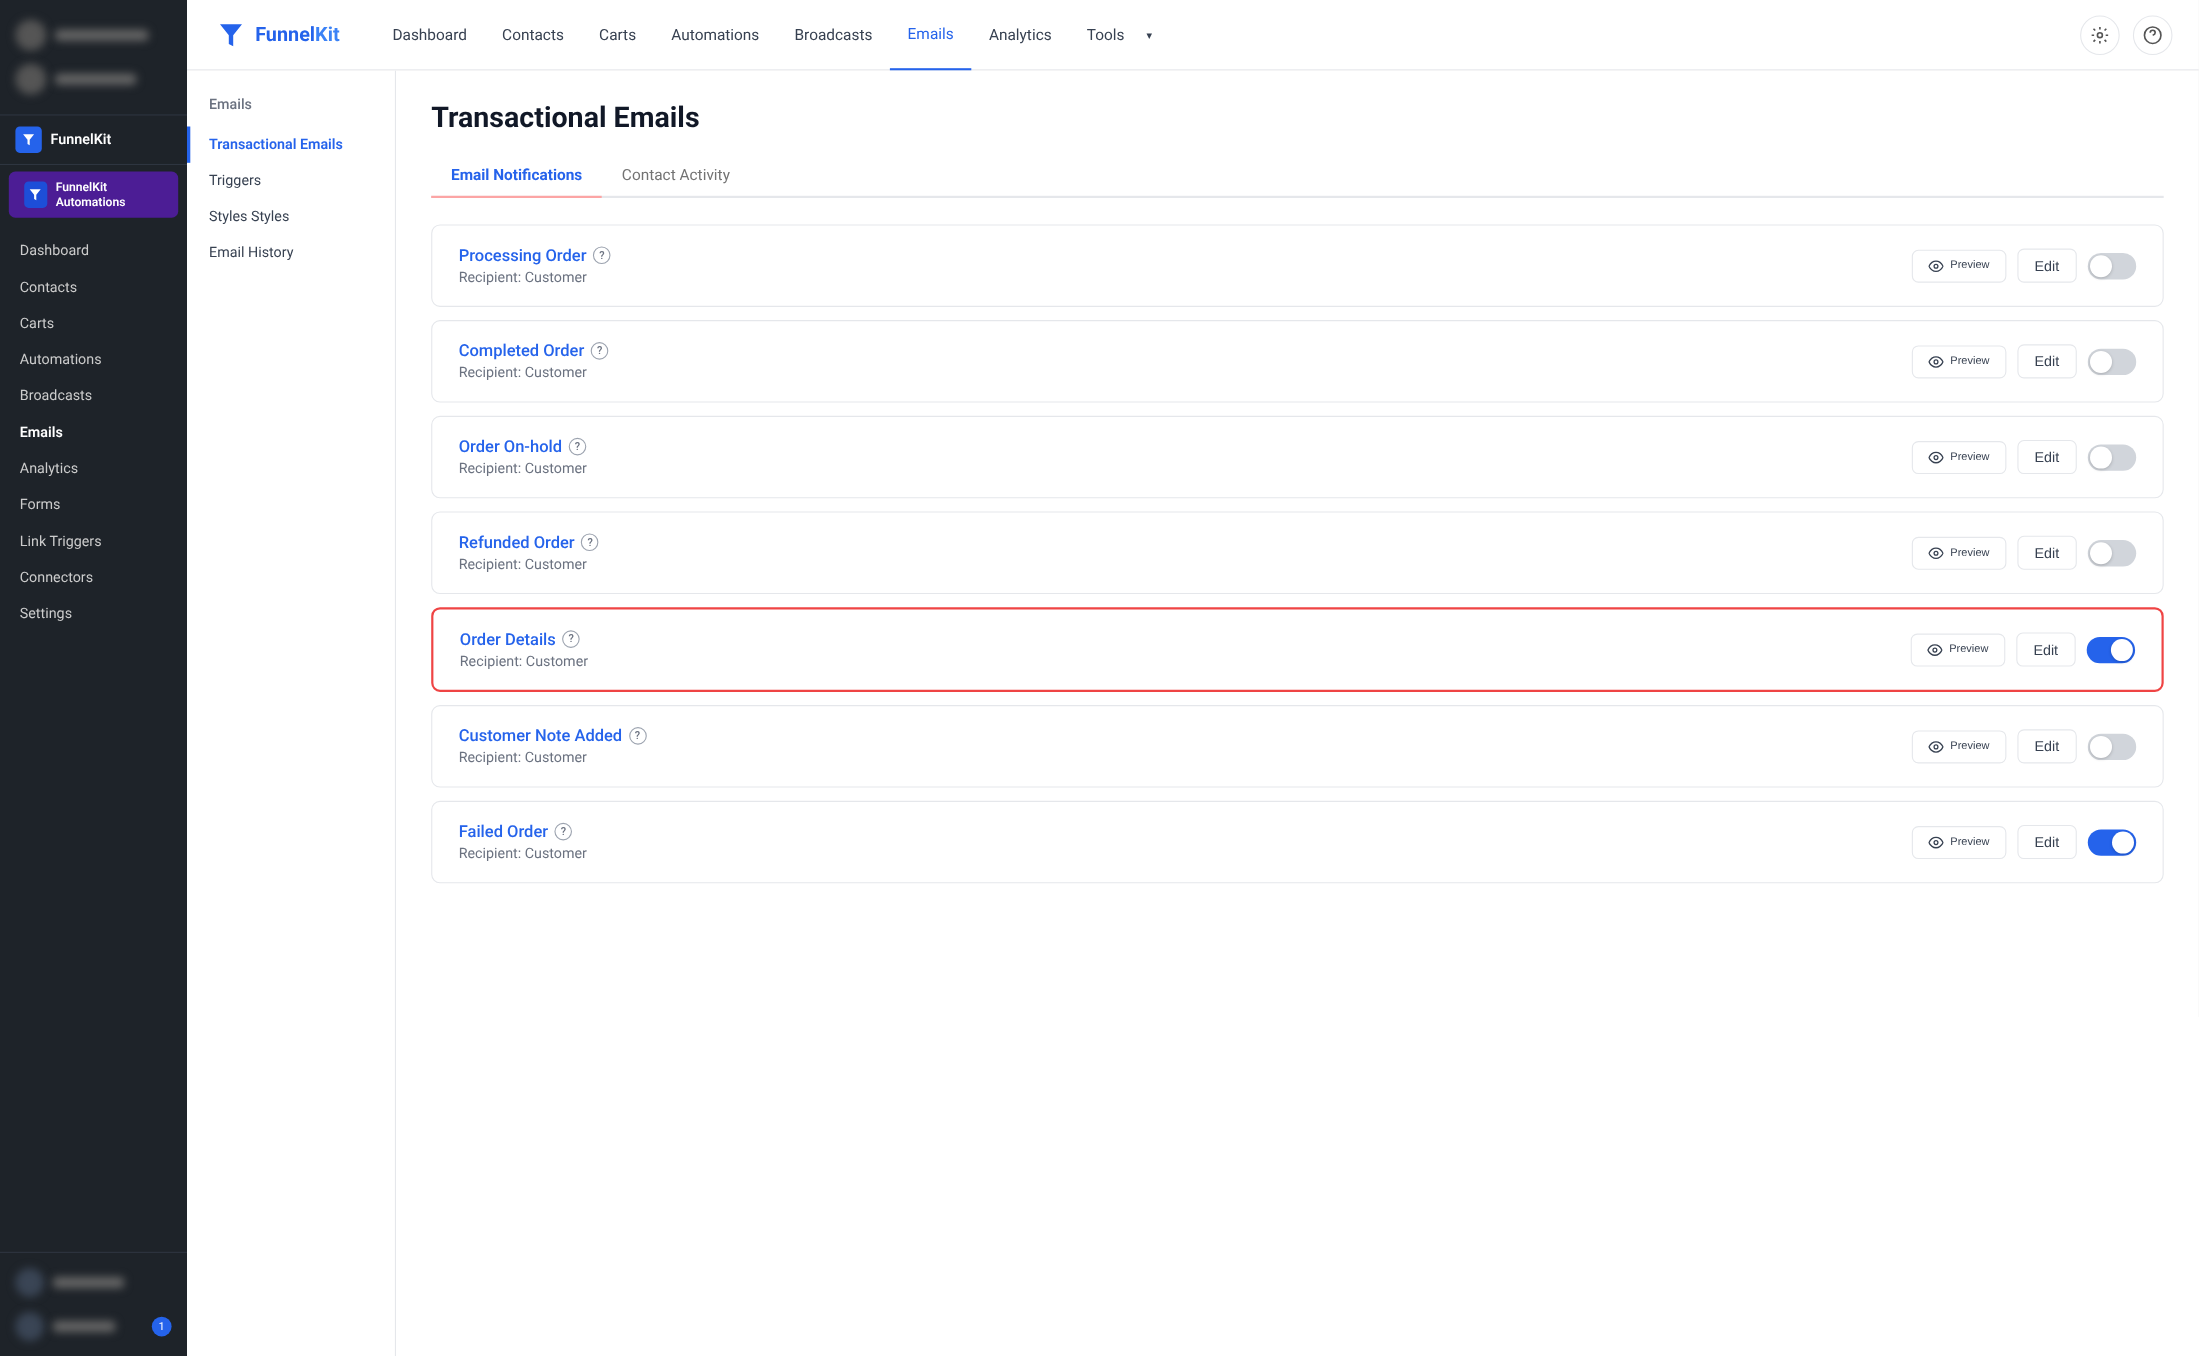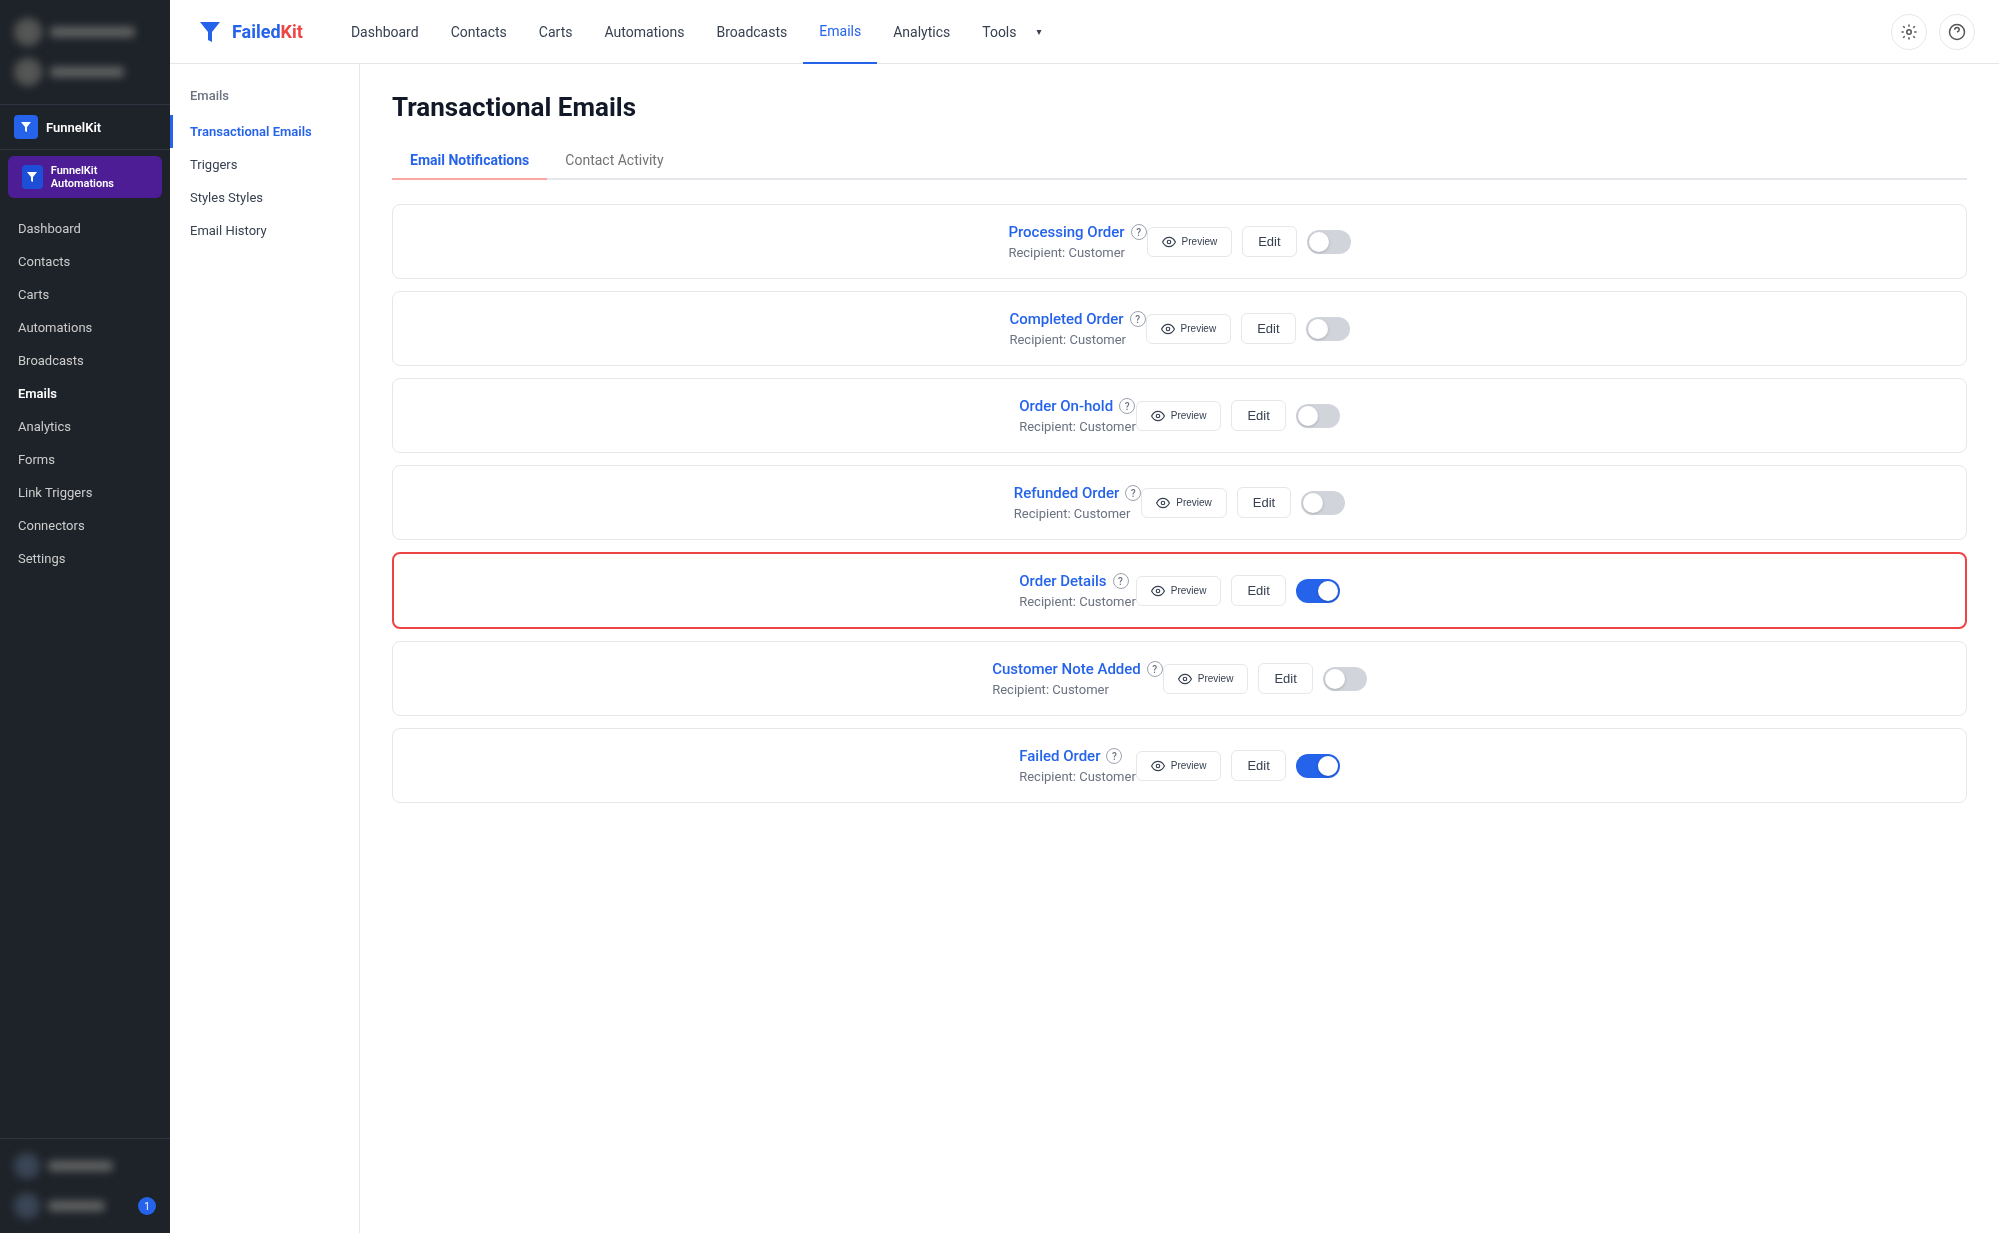--- a/index.html
+++ b/index.html
@@ -232,21 +232,21 @@
     }
 
     
     .email-row {
       border: 1px solid #e5e7eb;
       border-radius: 8px;
       padding: 18px 24px;
       margin-bottom: 12px;
       display: flex;
       align-items: center;
-      justify-content: center;
+      justify-content: space-between;
       background: #fff;
     }
     .email-row.highlighted {
       border: 2px solid #ef4444;
     }
     .email-row-left {}
     .email-row-title {
       font-size: 15px;
       font-weight: 500;
       color: #2563eb;
@@ -426,21 +426,21 @@
 </div>
 
 <div class="main-wrapper">
 
   <nav class="topnav">
     <div class="topnav-logo">
       <svg class="topnav-logo-icon" viewBox="0 0 32 32" fill="none" xmlns="http://www.w3.org/2000/svg">
         <path d="M6 6h20l-8 10v10l-4-2V16L6 6z" fill="#2563eb"></path>
       </svg>
       <span class="topnav-logo-text">
-        <span>Failed</span><span style="color:#ef4444;">Kit</span>
+        <span>Funnel</span><span style="color:#3b82f6;">Kit</span>
       </span>
     </div>
     <div class="topnav-links">
       <a class="topnav-link">Dashboard</a>
       <a class="topnav-link">Contacts</a>
       <a class="topnav-link">Carts</a>
       <a class="topnav-link">Automations</a>
       <a class="topnav-link">Broadcasts</a>
       <a class="topnav-link active">Emails</a>
       <a class="topnav-link">Analytics</a>

